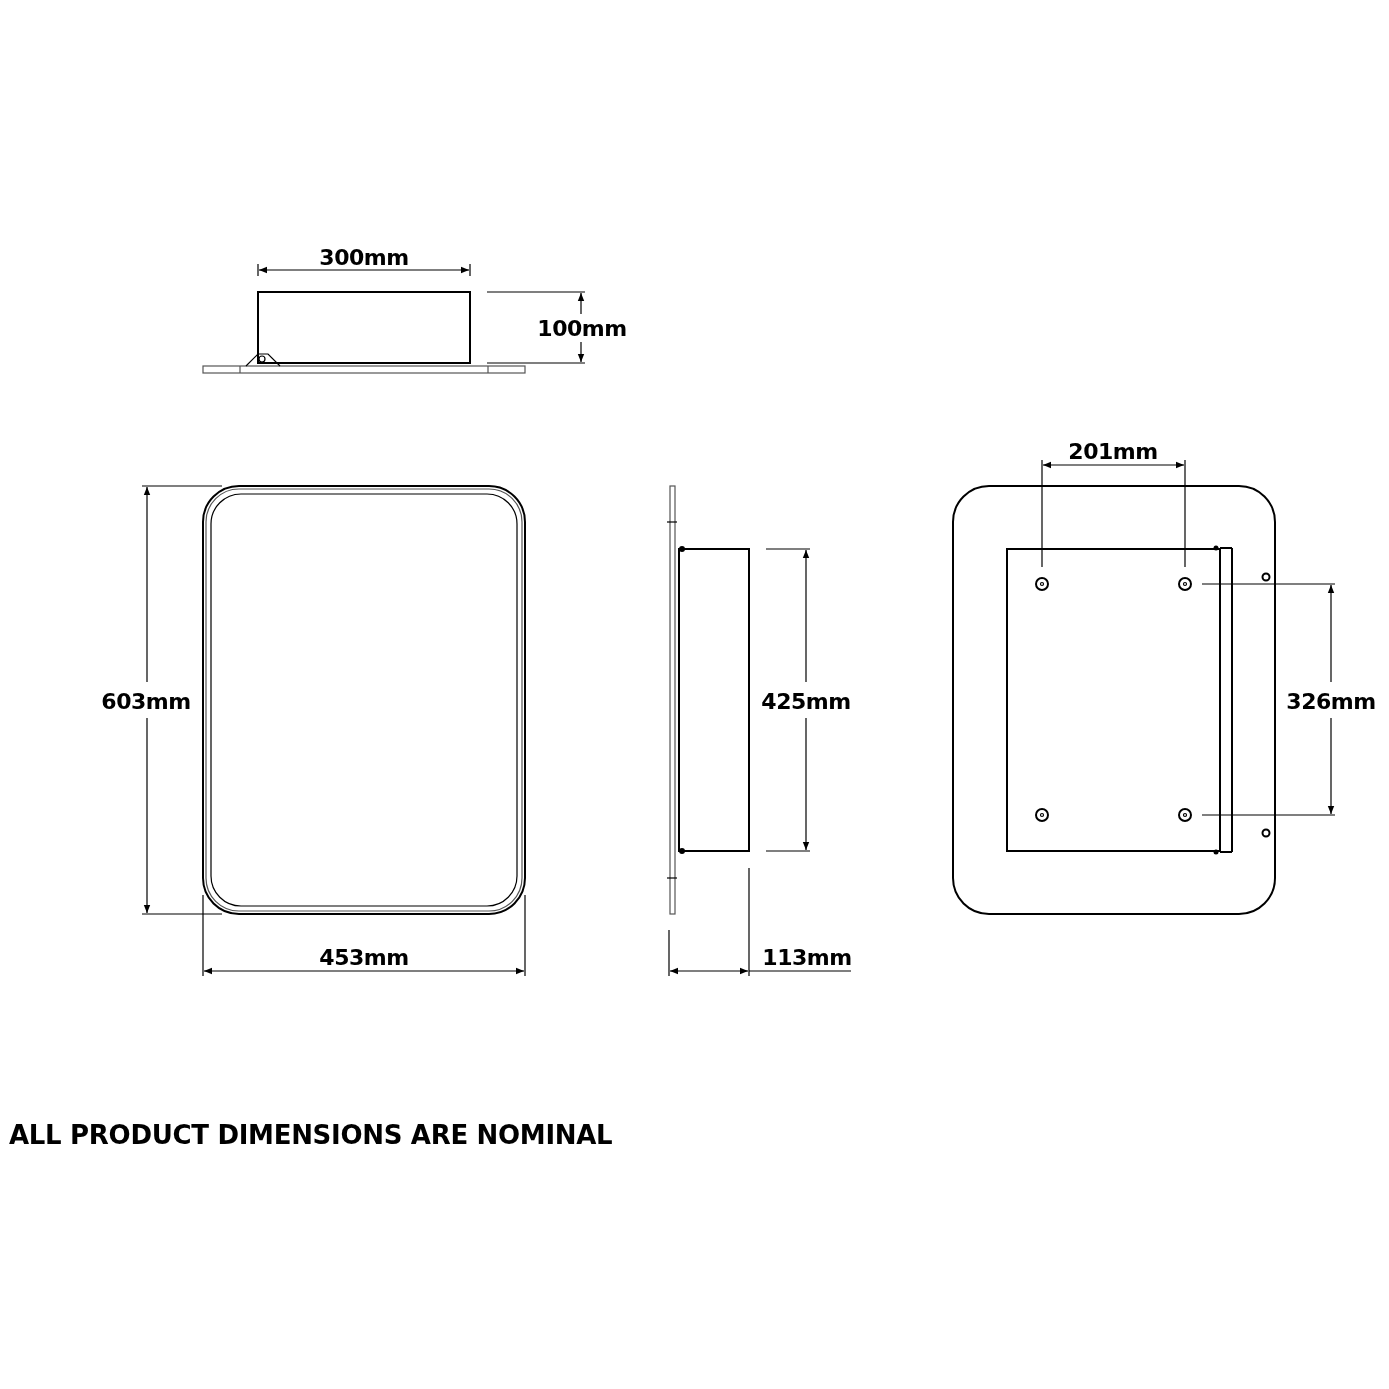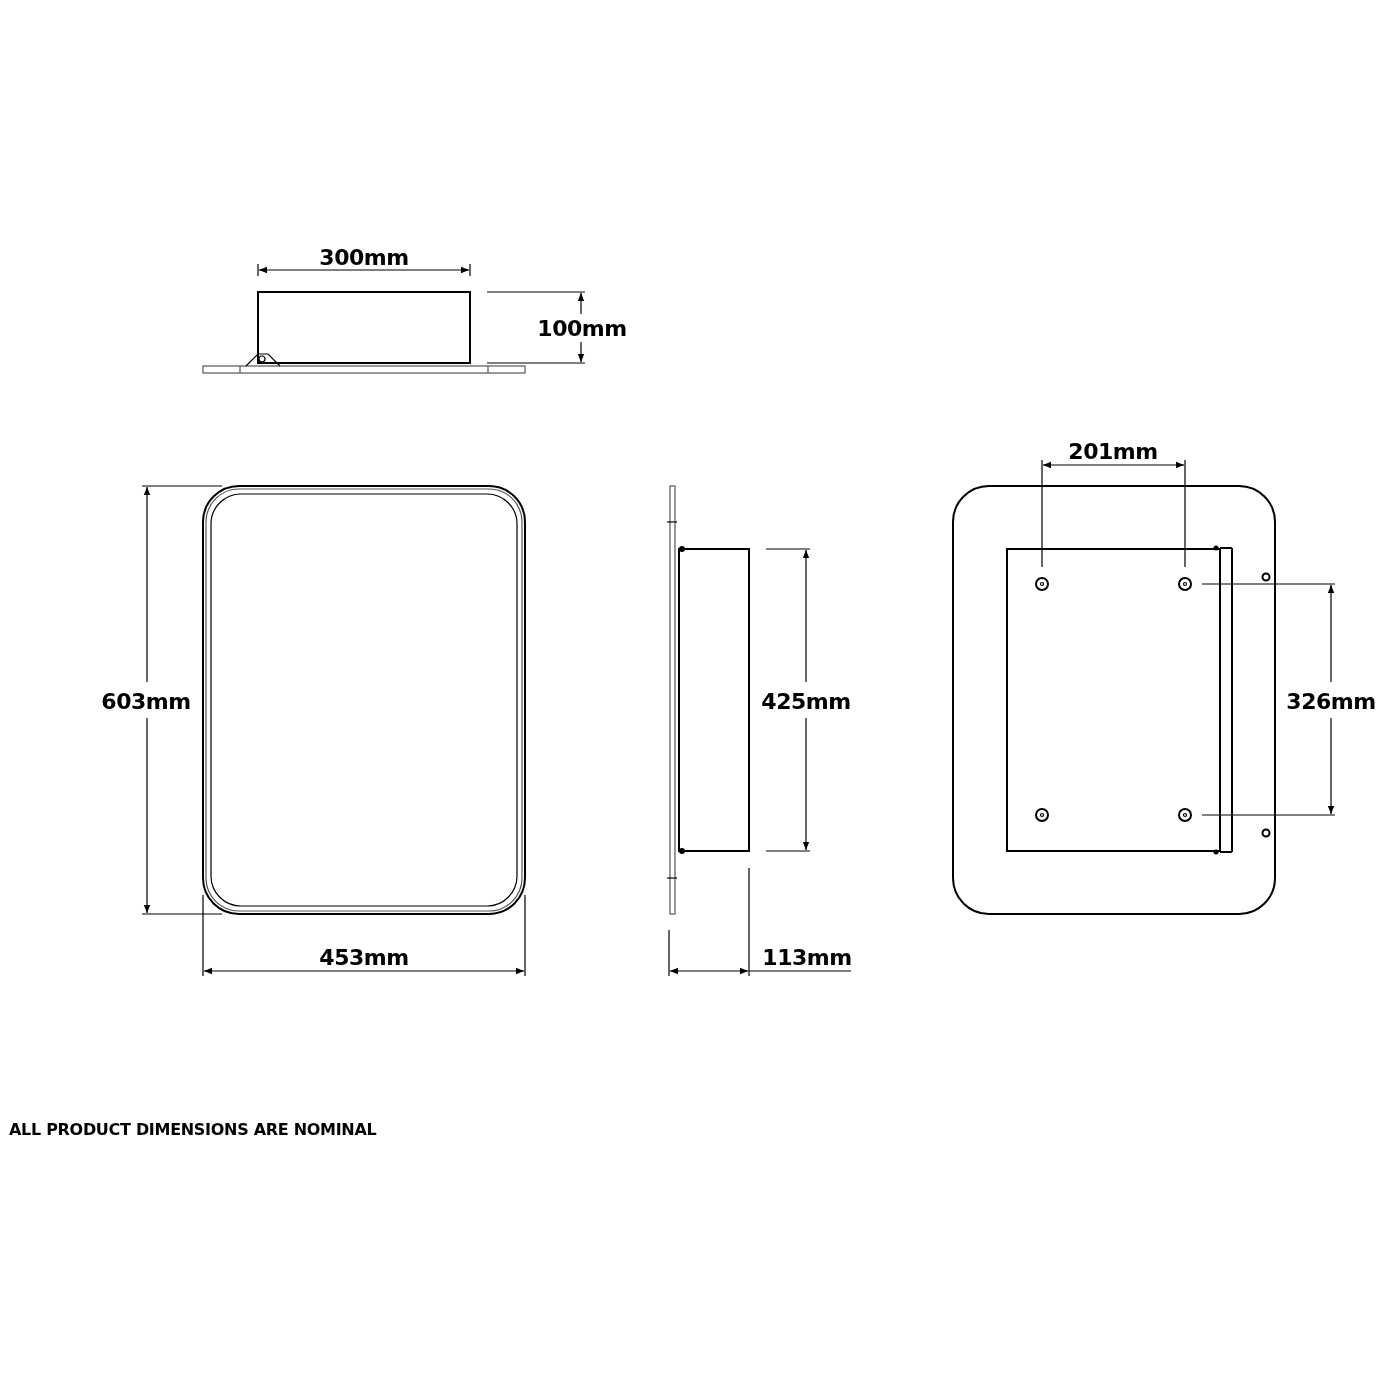--- a/index.html
+++ b/index.html
@@ -2,21 +2,21 @@
 <html><head>
   <meta charset="utf-8">
   <style>
     html, body { margin: 0; padding: 0; background: #ffffff; }
     body { width: 1389px; height: 1389px; position: relative; overflow: hidden; }
     svg#drawing { position: absolute; left: 0; top: 0; width: 1389px; height: 1389px; }
     .ln { stroke: #000; stroke-width: 2; fill: none; }
     .thin { stroke: #000; stroke-width: 1.2; fill: none; }
     .gray { stroke: #555; stroke-width: 1.2; fill: none; }
     .dimtxt { font-family: "DejaVu Sans", sans-serif; font-weight: bold; font-size: 22px; fill: #000; letter-spacing: -0.5px; }
-    .note { position: absolute; left: 9px; top: 1120px; font-family: "DejaVu Sans", sans-serif; font-weight: bold; font-size: 16px; color: #000; letter-spacing: -0.3px; white-space: nowrap; text-align: center; }
+    .note { position: absolute; left: 9px; top: 1120px; font-family: "DejaVu Sans", sans-serif; font-weight: bold; font-size: 26px; color: #000; letter-spacing: -0.3px; white-space: nowrap; text-align: center; }
   </style>
 </head>
 <body>
 
 <svg id="drawing" xmlns="http://www.w3.org/2000/svg" viewBox="0 0 1389 1389">
   <defs>
     <marker id="arr" viewBox="0 0 10 10" refX="10" refY="5" markerWidth="10" markerHeight="8" orient="auto-start-reverse" markerUnits="userSpaceOnUse">
       <path d="M0,1 L10,5 L0,9 Z" fill="#000"></path>
     </marker>
   </defs>

